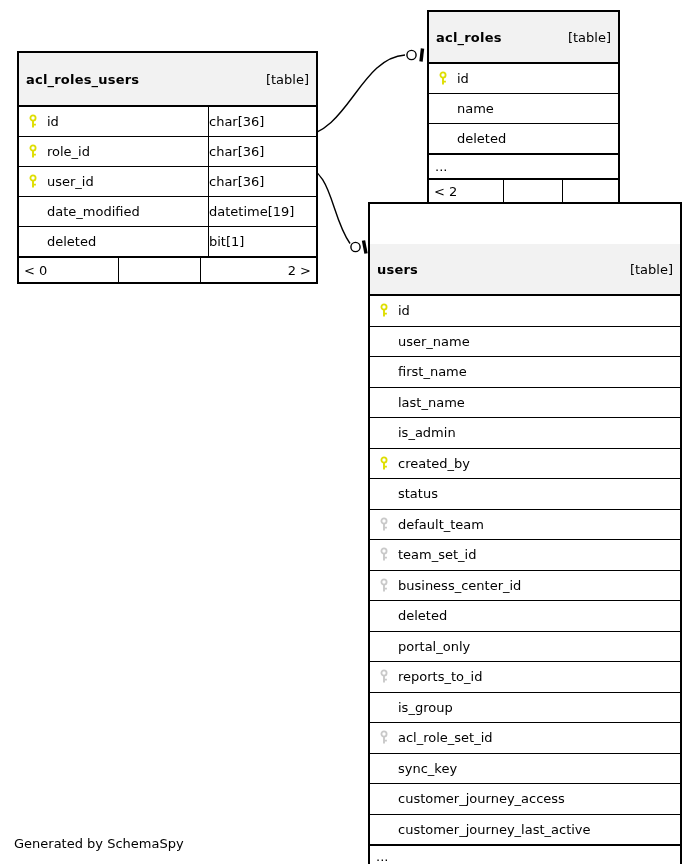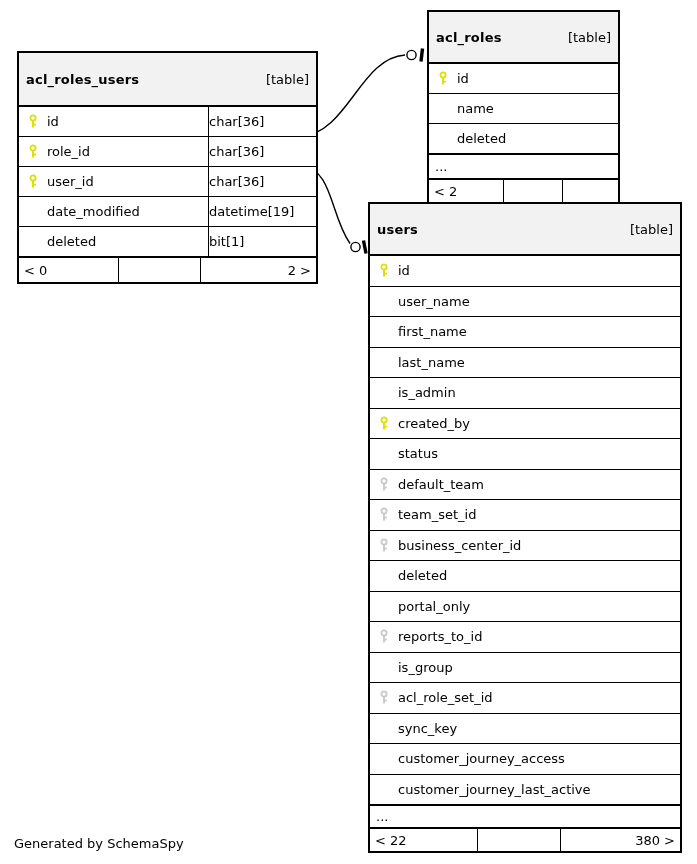--- a/index.html
+++ b/index.html
@@ -48,21 +48,21 @@
   .t-ar .thead{height:26px;}
   .t-ar .trow{height:29px;}
   .t-ar .ellipsis-row{height:23px;}
   .t-ar .tfoot{height:23px;}
   .t-ar .fcell:nth-child(1){width:74px;}
   .t-ar .fcell:nth-child(2){width:59px;}
   .t-ar .fcell:nth-child(3){flex:1;}
 
   
   .t-users{left:368px;top:202px;width:314px;}
-  .t-users .thead{height:26px;}
+  .t-users .thead{height:26px;margin-top:40px;}
   .t-users .trow{height:29.5px;}
   .t-users .ellipsis-row{height:21px;}
   .t-users .tfoot{height:22px;}
   .t-users .fcell:nth-child(1){width:107px;}
   .t-users .fcell:nth-child(2){width:83px;}
   .t-users .fcell:nth-child(3){flex:1;}
 
   .watermark{position:absolute;left:14px;top:836px;font-size:13px;text-align:right;}
 </style>
 </head>

